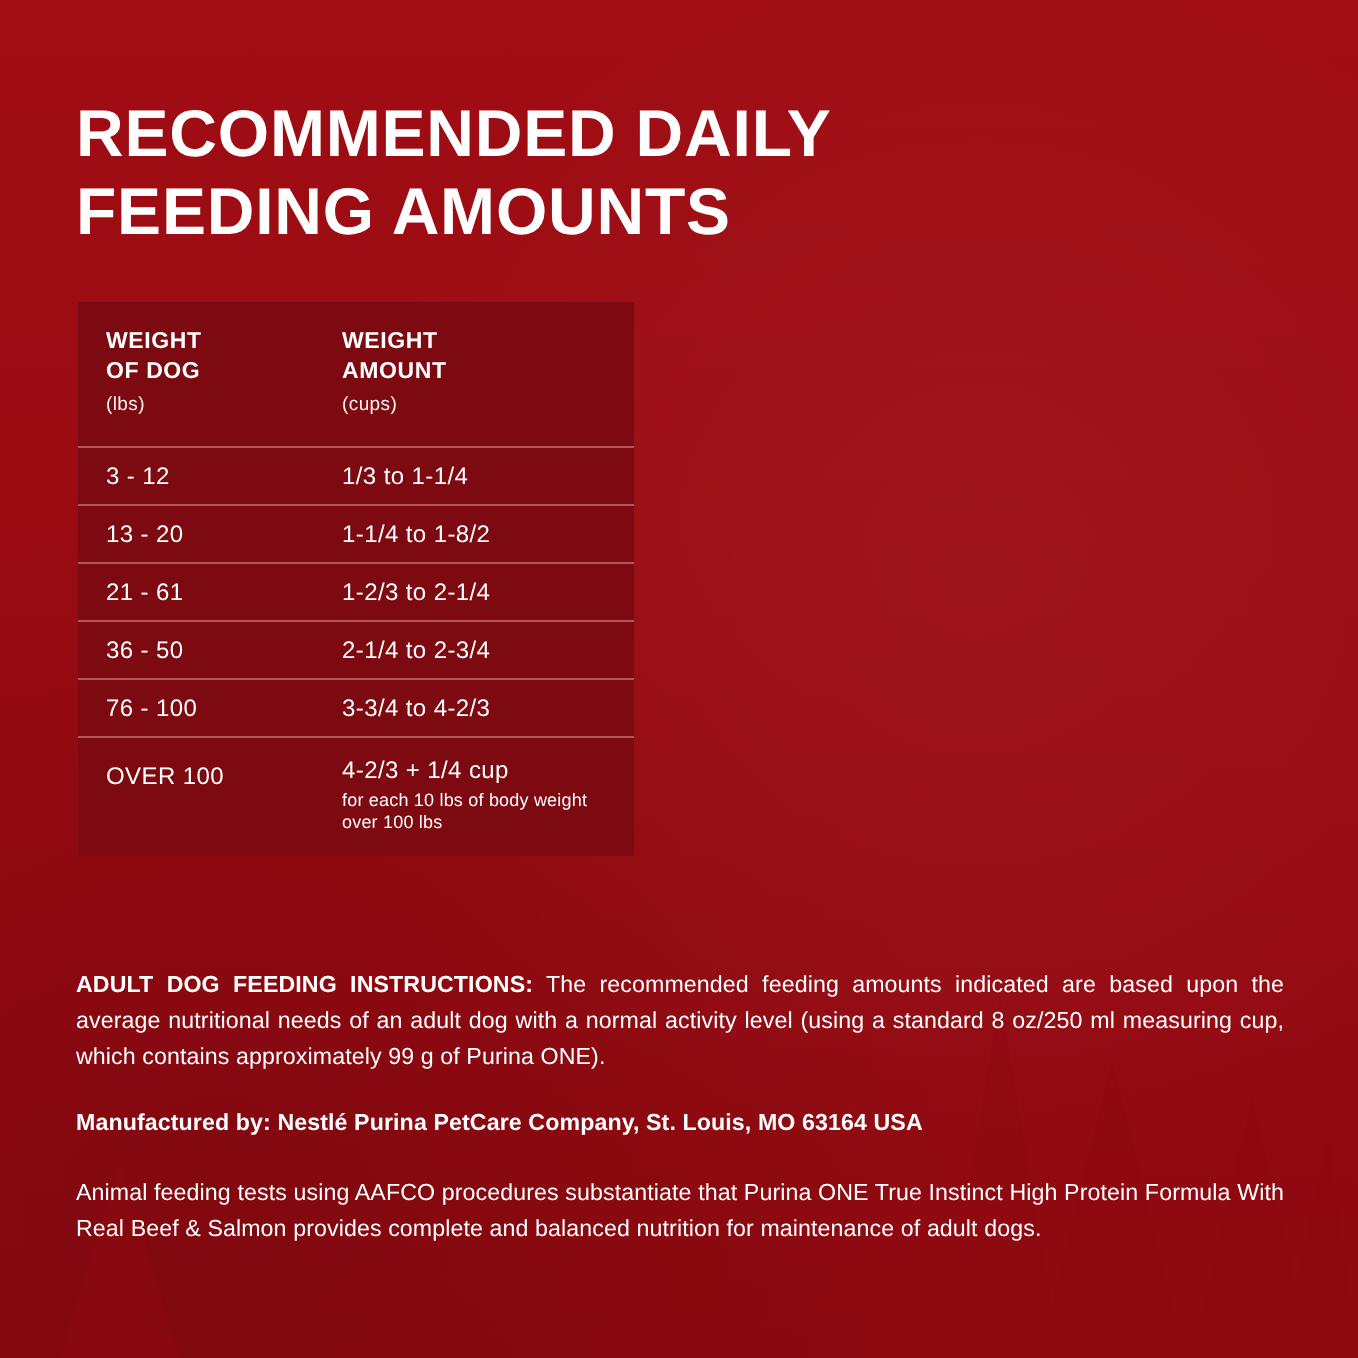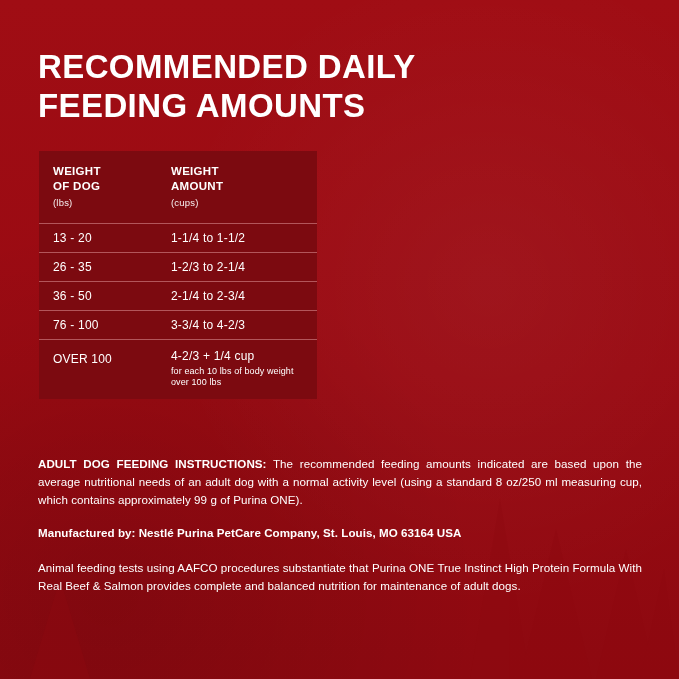--- a/index.html
+++ b/index.html
@@ -169,25 +169,29 @@
         </th>
         <th>
           <span>WEIGHT</span><br>
           <span>AMOUNT</span>
           <span class="unit">(cups)</span>
         </th>
       </tr>
     </thead>
     <tbody>
       <tr>
+        <td class="weight">3 - 12</td>
+        <td class="amount">1/3 to 1-1/4</td>
+      </tr>
+      <tr>
         <td class="weight">13 - 20</td>
-        <td class="amount">1-1/4 to 1-1/2</td>
-      </tr>
-      <tr>
-        <td class="weight">26 - 35</td>
+        <td class="amount">1-1/4 to 1-8/2</td>
+      </tr>
+      <tr>
+        <td class="weight">21 - 61</td>
         <td class="amount">1-2/3 to 2-1/4</td>
       </tr>
       <tr>
         <td class="weight">36 - 50</td>
         <td class="amount">2-1/4 to 2-3/4</td>
       </tr>
       <tr>
         <td class="weight">76 - 100</td>
         <td class="amount">3-3/4 to 4-2/3</td>
       </tr>

